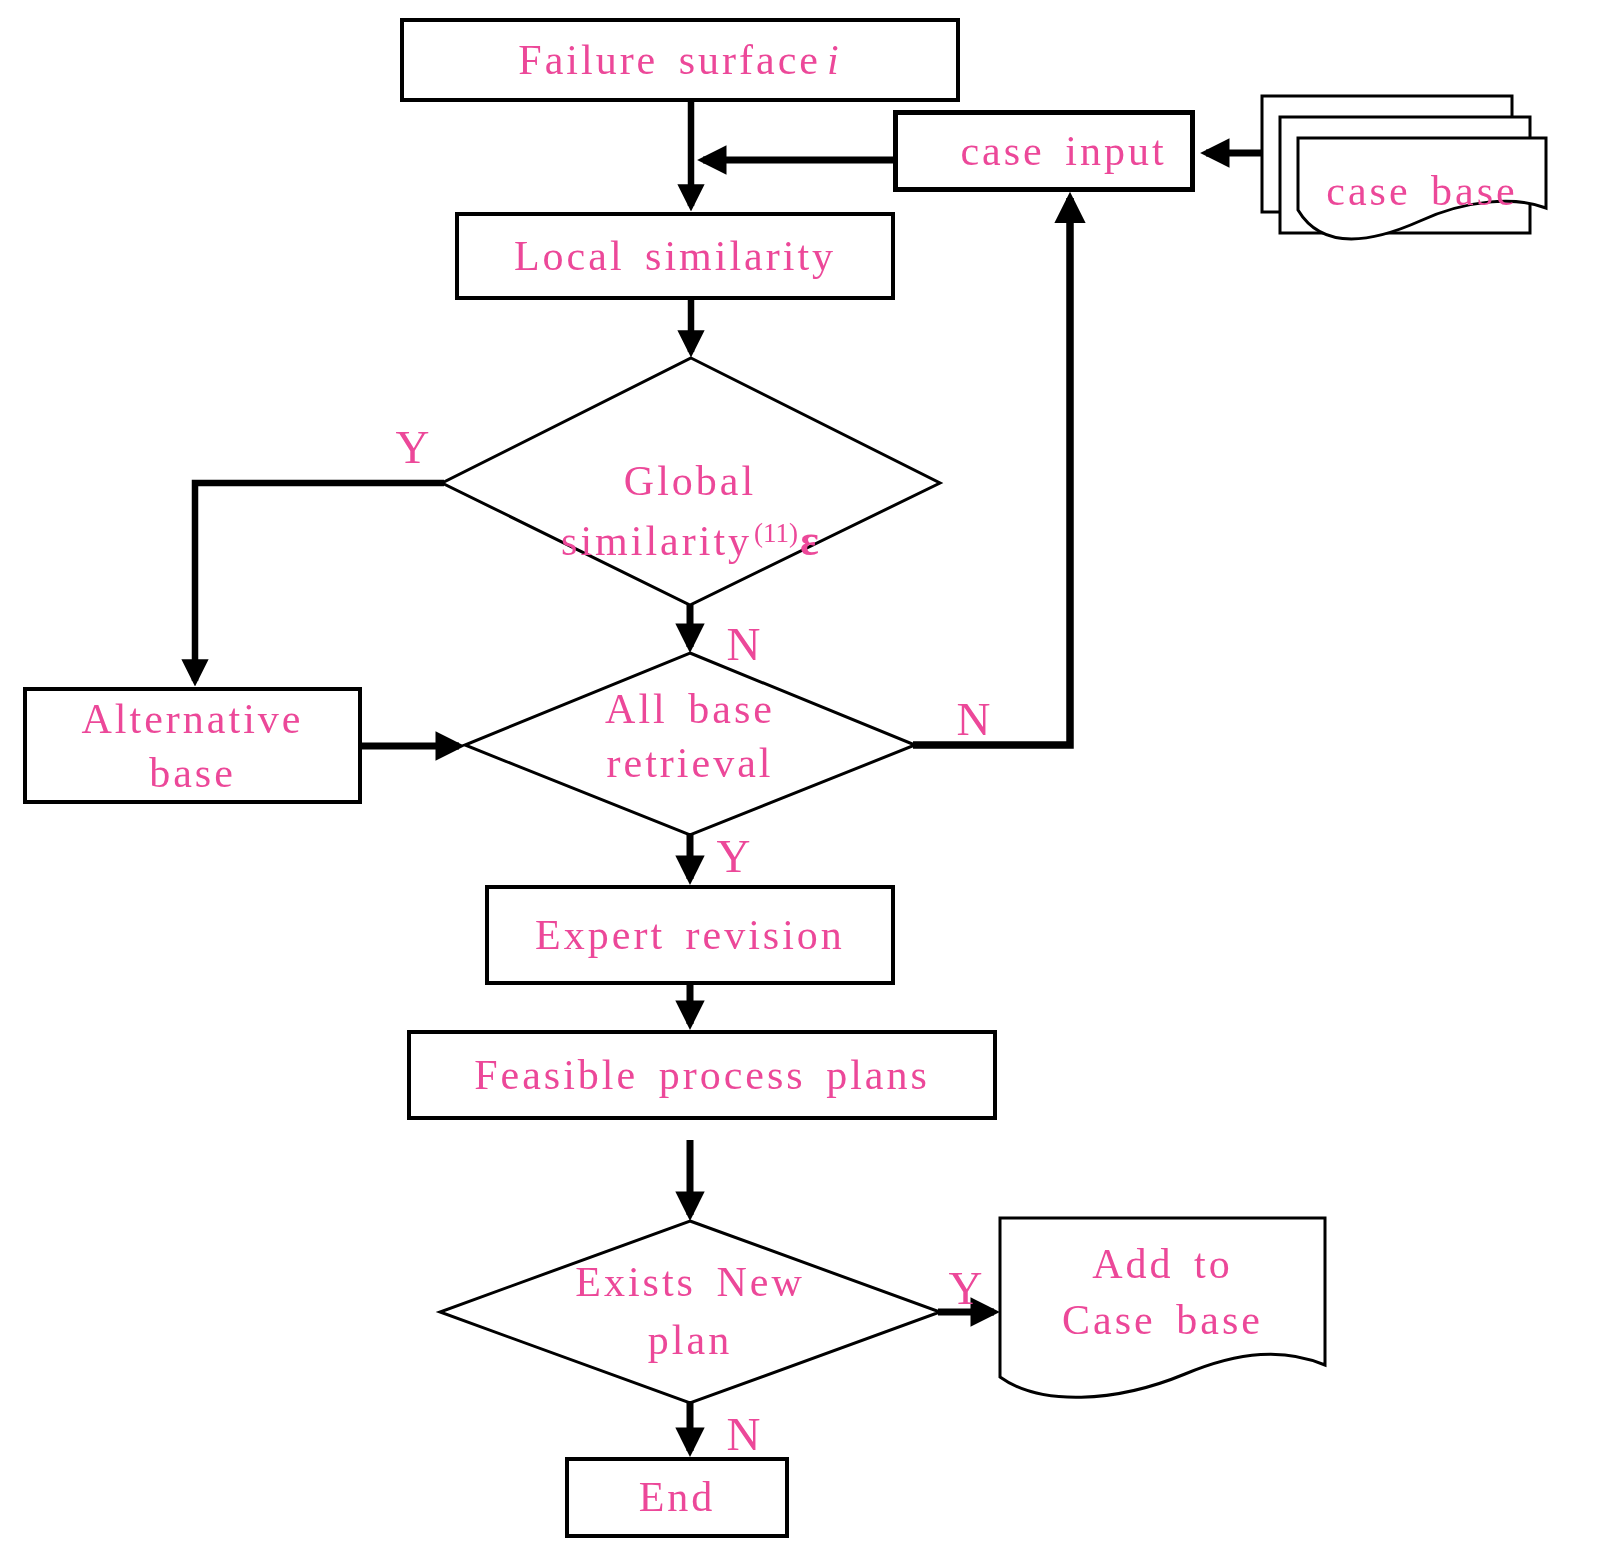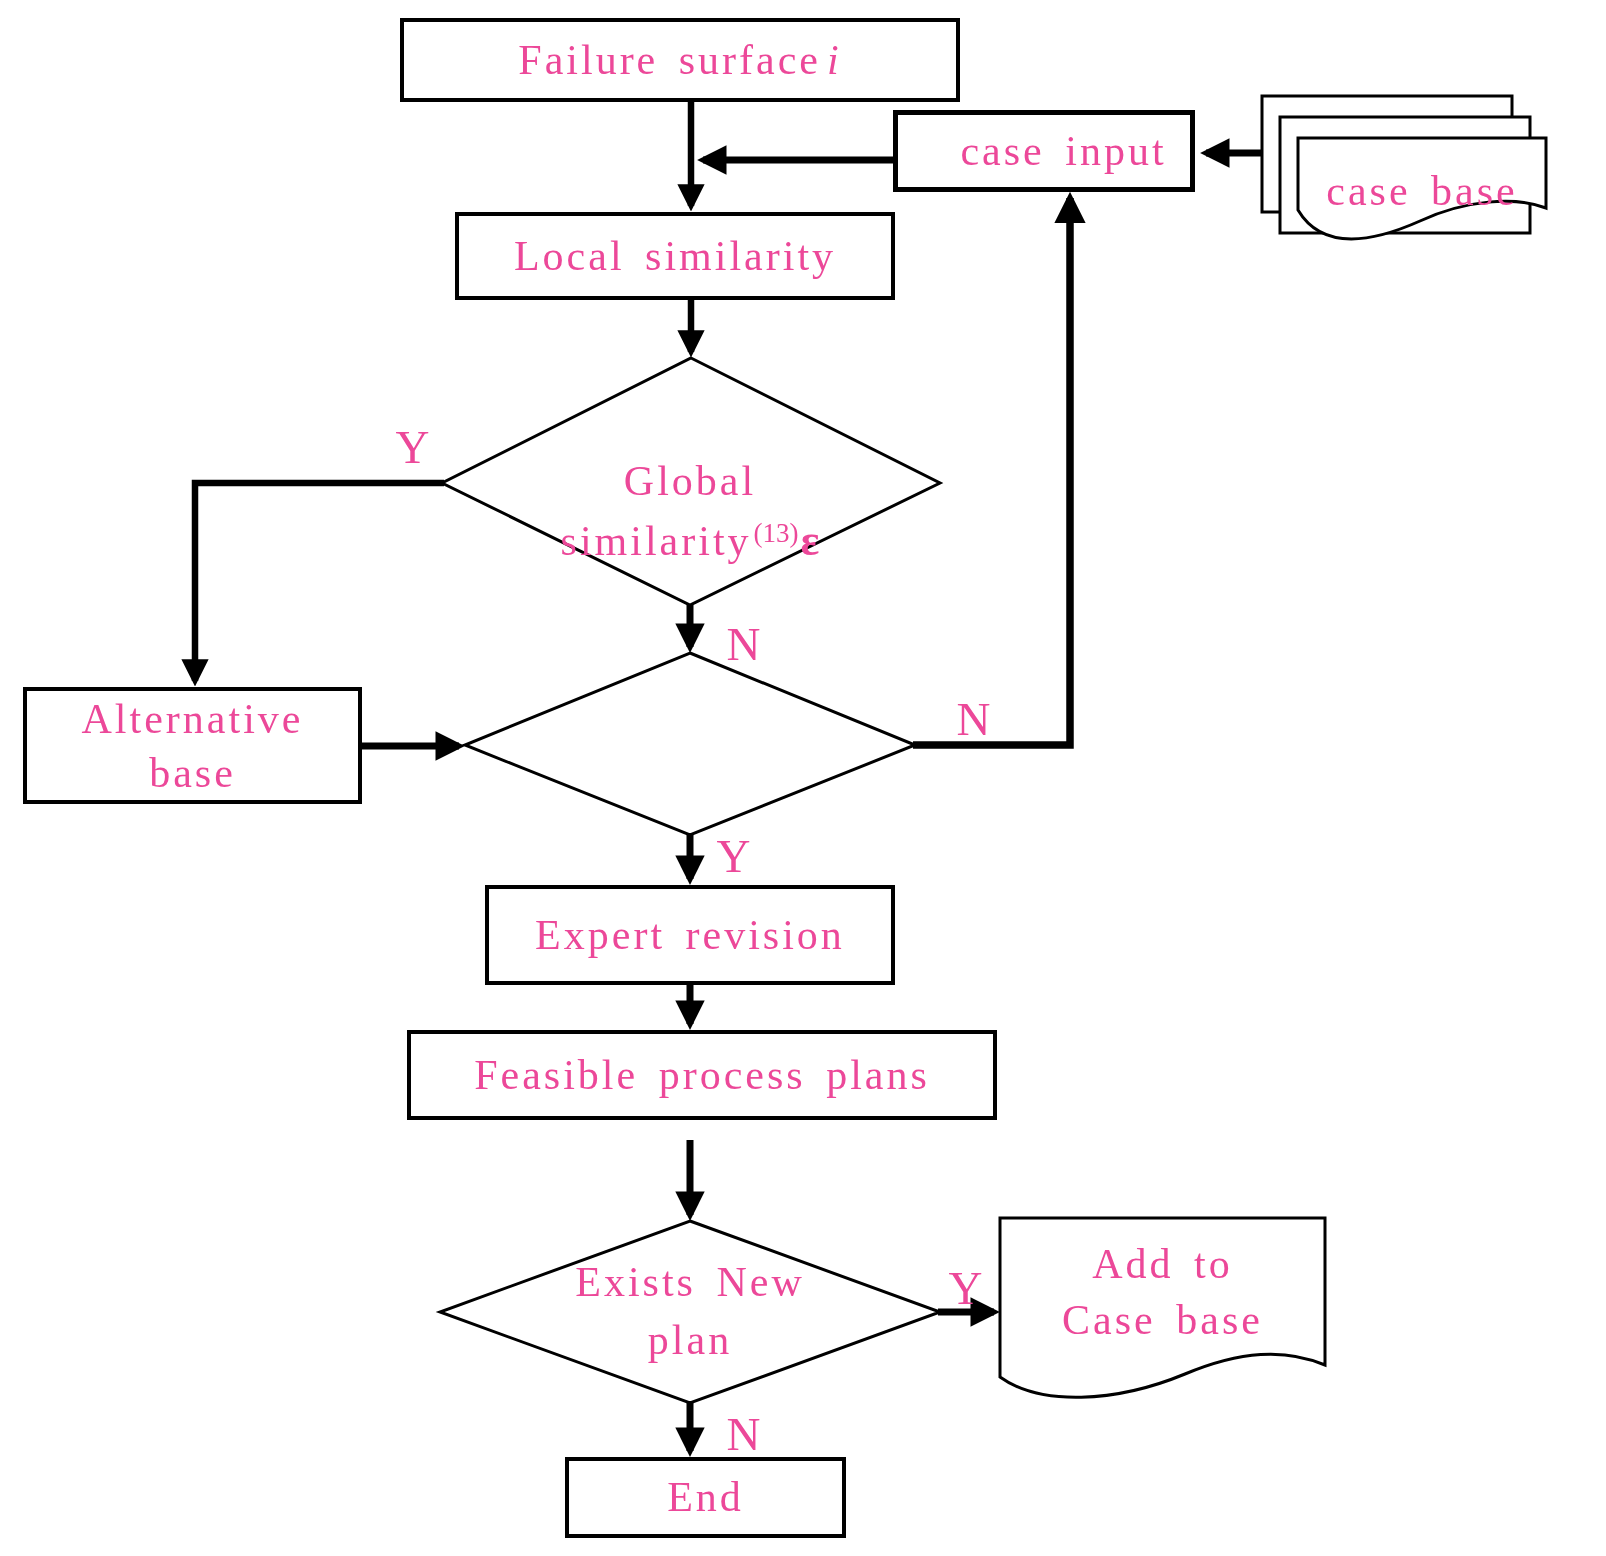--- a/index.html
+++ b/index.html
@@ -116,28 +116,31 @@
   </div>
 
   <div class="box" style="left:485px; top:885px; width:410px; height:100px;">
     <span class="node-label">Expert revision</span>
   </div>
 
   <div class="box" style="left:407px; top:1030px; width:590px; height:90px;">
     <span class="node-label">Feasible process plans</span>
   </div>
 
-  <div class="box" style="left:565px; top:1457px; width:281px; height:81px;">
+  <div class="box" style="left:565px; top:1457px; width:224px; height:81px;">
     <span class="node-label">End</span>
   </div>
 
   <div class="overlay node-label lh-60" style="left:442px; top:420px; width:496px;">
-    <span>Global</span><br><span>similarity</span><span class="eq-ref">(13)</span><span class="epsilon">ε</span>
+    <span>Global</span><br><span>similarity</span><span class="eq-ref">(11)</span><span class="epsilon">ε</span>
   </div>
 
+  <div class="overlay node-label lh-54" style="left:465px; top:682px; width:450px;">
+    <span>All base</span><br><span>retrieval</span>
+  </div>
 
   <div class="overlay node-label lh-58" style="left:440px; top:1253px; width:500px;">
     <span>Exists New</span><br><span>plan</span>
   </div>
 
   <div class="overlay node-label" style="left:1298px; top:165px; width:248px;">case base</div>
 
   <div class="overlay node-label lh-56" style="left:1000px; top:1236px; width:325px;">
     <span>Add to</span><br><span>Case base</span>
   </div>

